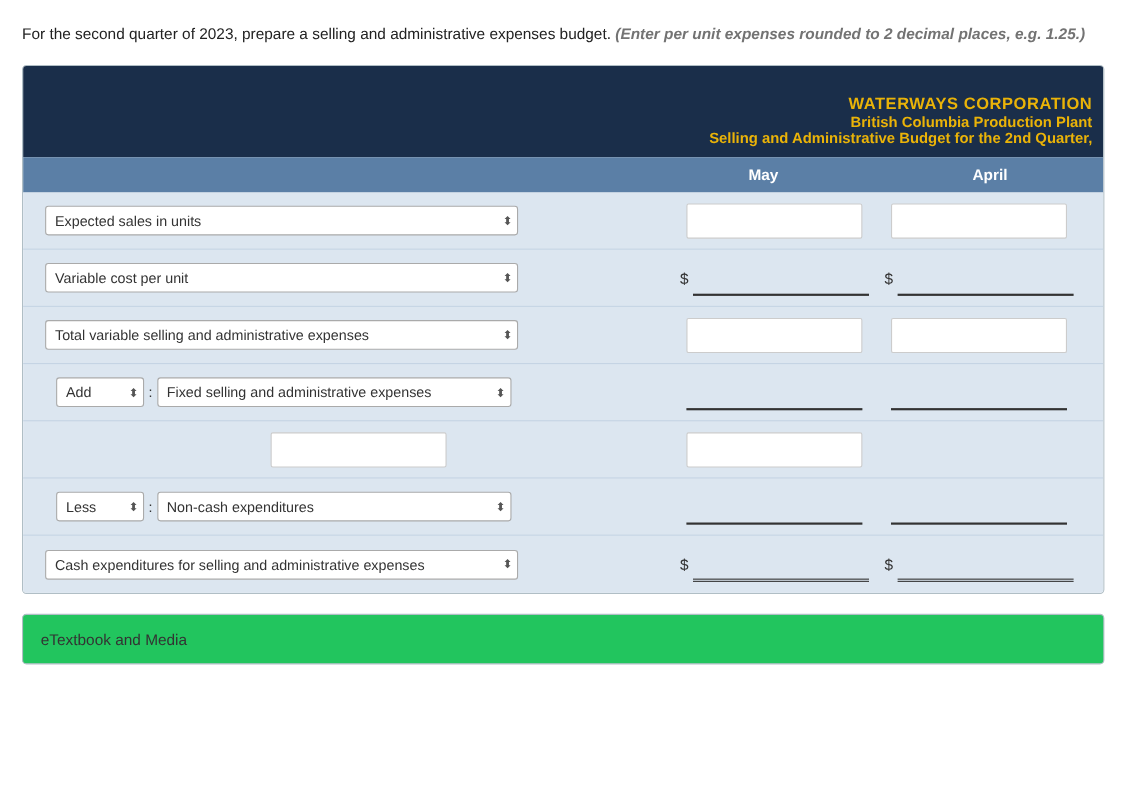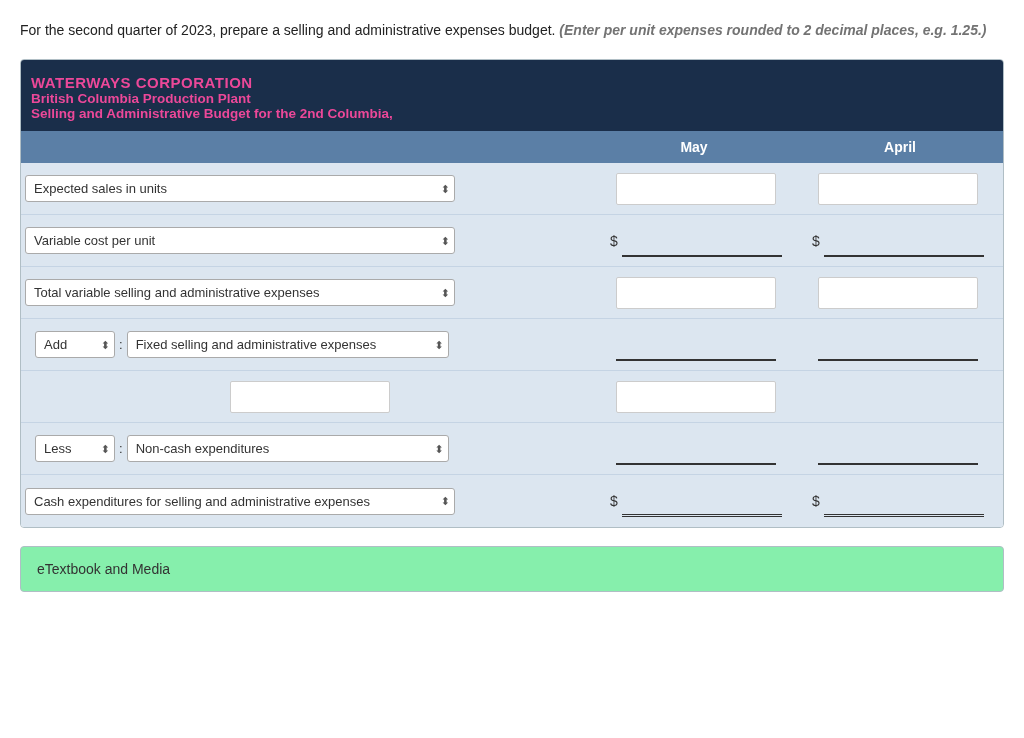--- a/index.html
+++ b/index.html
@@ -21,23 +21,23 @@
       font-weight: bold;
     }
     .table-container {
       border: 1px solid #b0bec5;
       border-radius: 4px;
       overflow: hidden;
       margin-bottom: 18px;
     }
     .table-header {
       background: #1a2e4a;
-      color: #ec4899;
-      text-align: left;
-      padding: 14px 10px 10px 10px;
+      color: #eab308;
+      text-align: right;
+      padding: 26px 10px 10px 10px;
     }
     .table-header .company-name {
       font-size: 15px;
       font-weight: bold;
       letter-spacing: 0.5px;
     }
     .table-header .subtitle {
       font-size: 13.5px;
       font-weight: bold;
       margin-top: 0;
@@ -57,21 +57,21 @@
     .col-headers .col-label:first-child {
       
     }
     .table-body {
       background: #dce6f0;
     }
     .table-row {
       display: grid;
       grid-template-columns: 570px 1fr 1fr;
       align-items: center;
-      padding: 7px 4px;
+      padding: 7px 20px;
       border-bottom: 1px solid #c5d4e4;
       min-height: 52px;
     }
     .table-row:last-child {
       border-bottom: none;
     }
     .row-label-cell {
       display: flex;
       align-items: center;
       gap: 6px;
@@ -146,42 +146,42 @@
       border-radius: 0;
       background: transparent;
     }
     .value-input.double-underline {
       border: none;
       border-bottom: 3px double #333;
       border-radius: 0;
       background: transparent;
     }
     .footer-bar {
-      background: #86efac;
+      background: #22c55e;
       border: 1px solid #b0bec5;
       border-radius: 4px;
       padding: 14px 16px;
       font-size: 14px;
       color: #333;
     }
   </style>
 </head>
 <body>
 
 <p class="instruction">
   <span>For the second quarter of 2023, prepare a selling and administrative expenses budget.</span>
   <span class="italic-red">(Enter per unit expenses rounded to 2 decimal places, e.g. 1.25.)</span>
 </p>
 
 <div class="table-container">
 
   <div class="table-header">
     <div class="company-name">WATERWAYS CORPORATION</div>
     <div class="subtitle">British Columbia Production Plant</div>
-    <div class="subtitle">Selling and Administrative Budget for the 2nd Columbia,</div>
+    <div class="subtitle">Selling and Administrative Budget for the 2nd Quarter,</div>
   </div>
 
   <div class="col-headers">
     <div class="col-label"></div>
     <div class="col-label">May</div>
     <div class="col-label">April</div>
   </div>
 
   <div class="table-body">
 

